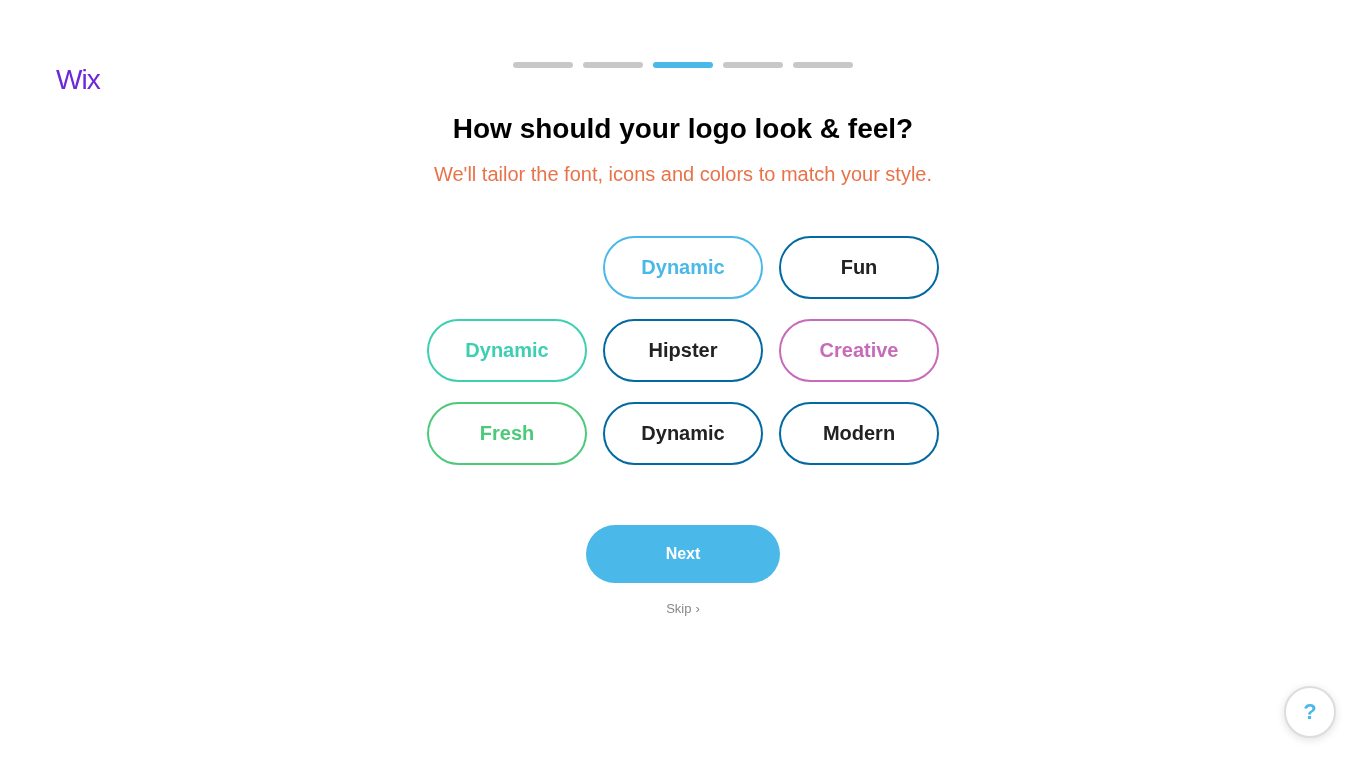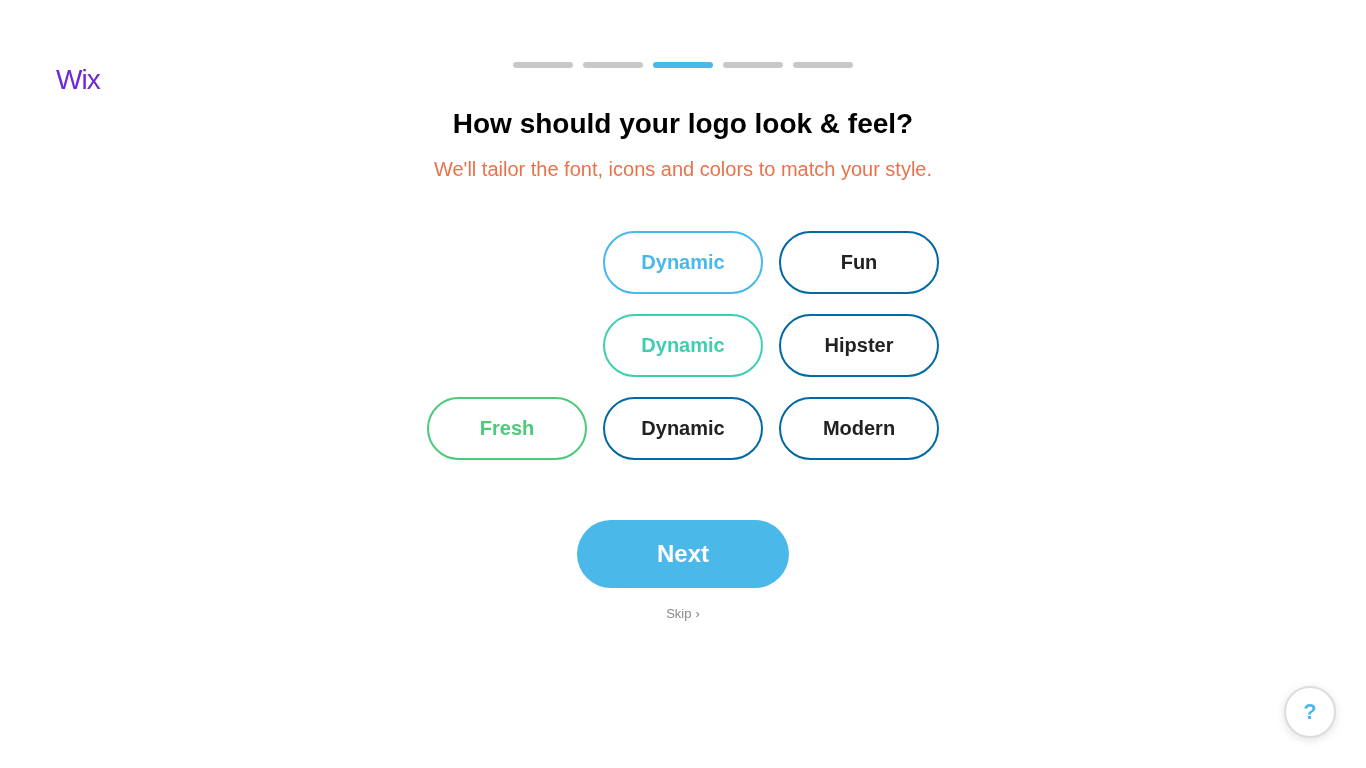--- a/index.html
+++ b/index.html
@@ -125,21 +125,21 @@
       color: #4dc97a;
     }
 
     
     .next-btn {
       background: #4ab8e8;
       color: #fff;
       border: none;
       border-radius: 50px;
       padding: 20px 80px;
-      font-size: 24px;
+      font-size: 16px;
       font-weight: 600;
       cursor: pointer;
       margin-bottom: 18px;
     }
 
     
     .skip-link {
       font-size: 13px;
       color: #888;
       cursor: pointer;
@@ -188,20 +188,21 @@
   <div class="options-container">
 
     <div class="options-row">
       <button class="style-btn selected-blue">Dynamic</button>
       <button class="style-btn">Fun</button>
     </div>
 
     <div class="options-row">
       <button class="style-btn selected-teal">Dynamic</button>
       <button class="style-btn">Hipster</button>
+      <button class="style-btn selected-purple">Creative</button>
     </div>
 
     <div class="options-row">
       <button class="style-btn selected-green">Fresh</button>
       <button class="style-btn">Dynamic</button>
       <button class="style-btn">Modern</button>
     </div>
   </div>
 
   <button class="next-btn">Next</button>

